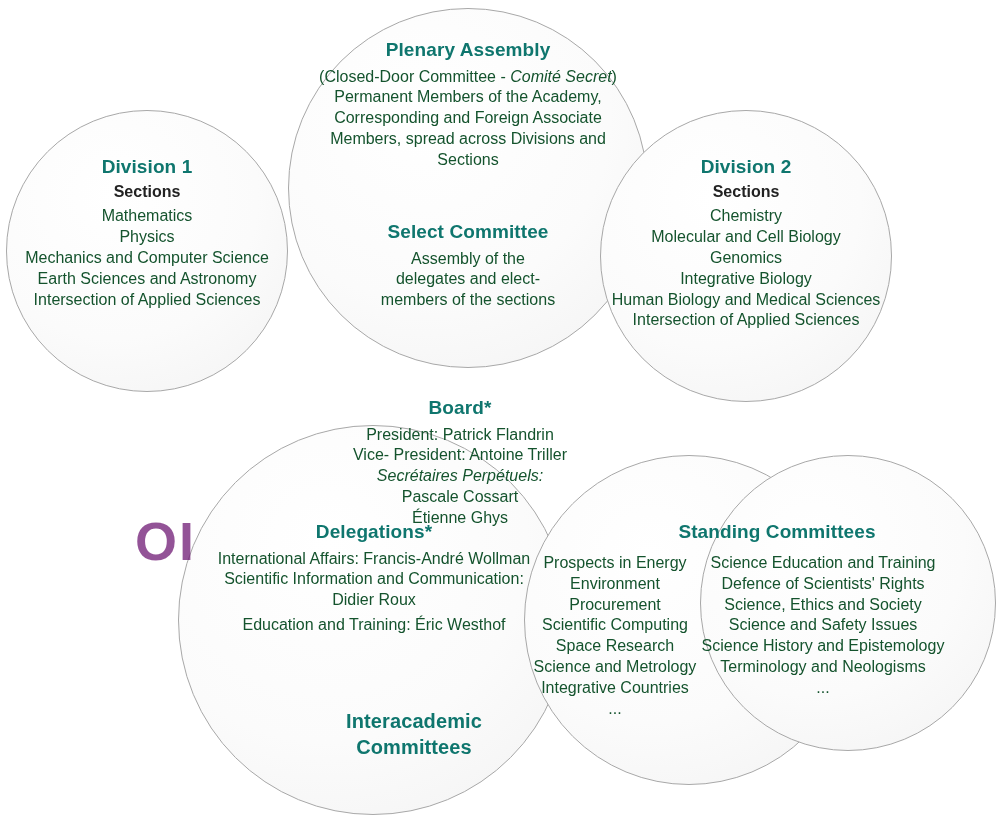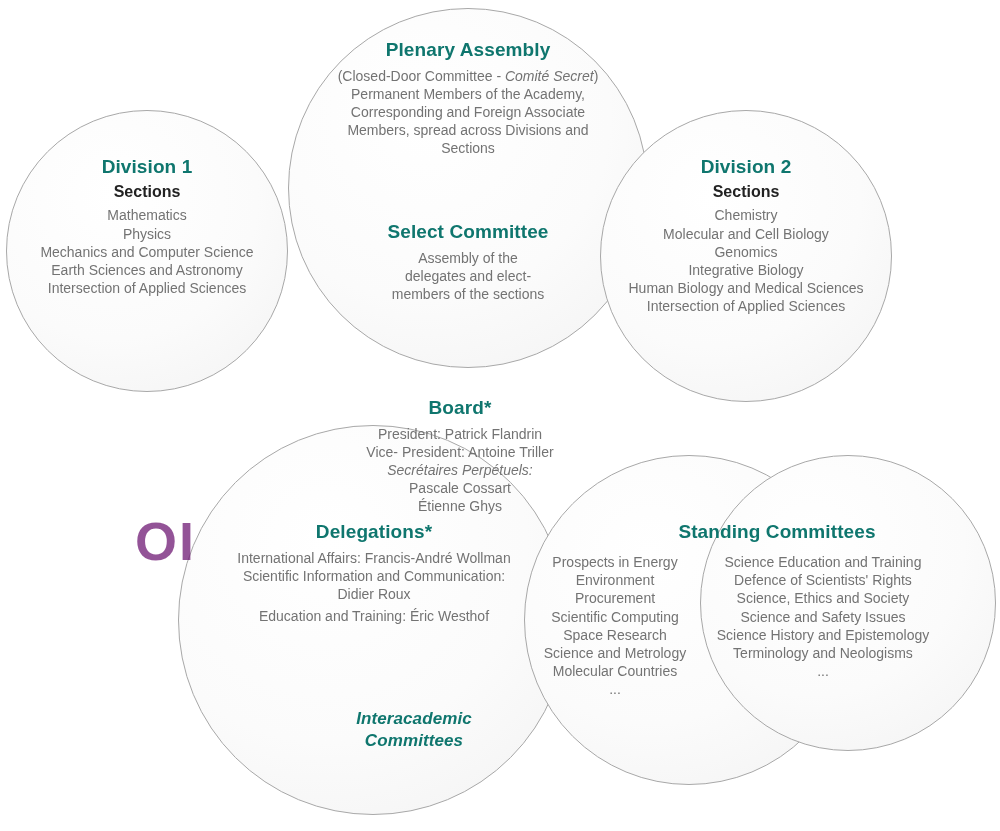--- a/index.html
+++ b/index.html
@@ -36,32 +36,31 @@
     text-align: center;
     line-height: 1.3;
   }
   .title {
     color: #0f766e;
     font-weight: bold;
     font-size: 19px;
     letter-spacing: 0.1px;
   }
   .title.sm {
-    font-size: 17px;
-    font-style: italic;
+    font-size: 20px;
   }
   .subtitle {
     color: #222;
     font-weight: bold;
     font-size: 16px;
     margin-top: 2px;
   }
   .body {
-    font-size: 14px;
-    color: #737373;
+    font-size: 16px;
+    color: #14532d;
     margin-top: 4px;
   }
   .body .ital { font-style: italic; }
   .body .line { display: block; }
   .watermark {
     position: absolute;
     color: #701a75;
     font-size: 54px;
     font-weight: bold;
     letter-spacing: 2px;
@@ -173,21 +172,21 @@
     </div>
 
     <div class="blk" style="left:520px; top:553px; width:190px;">
       <div class="body" style="margin-top:0;">
         <span class="line">Prospects in Energy</span>
         <span class="line">Environment</span>
         <span class="line">Procurement</span>
         <span class="line">Scientific Computing</span>
         <span class="line">Space Research</span>
         <span class="line">Science and Metrology</span>
-        <span class="line">Molecular Countries</span>
+        <span class="line">Integrative Countries</span>
         <span class="line">...</span>
       </div>
     </div>
 
     <div class="blk" style="left:684px; top:553px; width:278px;">
       <div class="body" style="margin-top:0;">
         <span class="line">Science Education and Training</span>
         <span class="line">Defence of Scientists' Rights</span>
         <span class="line">Science, Ethics and Society</span>
         <span class="line">Science and Safety Issues</span>

